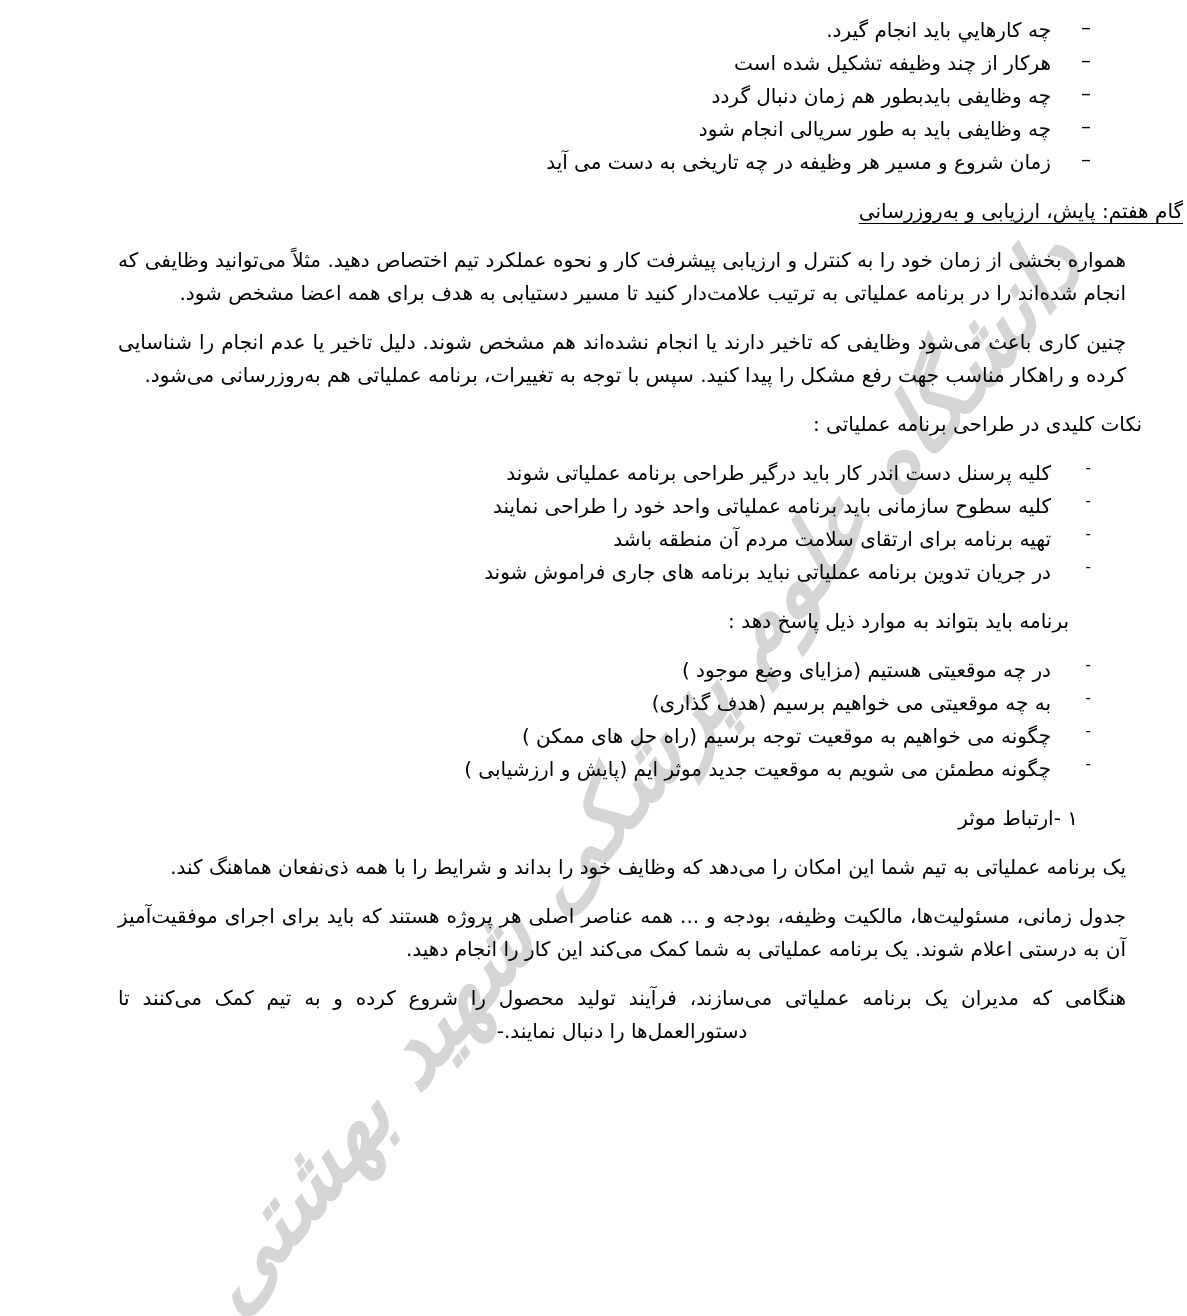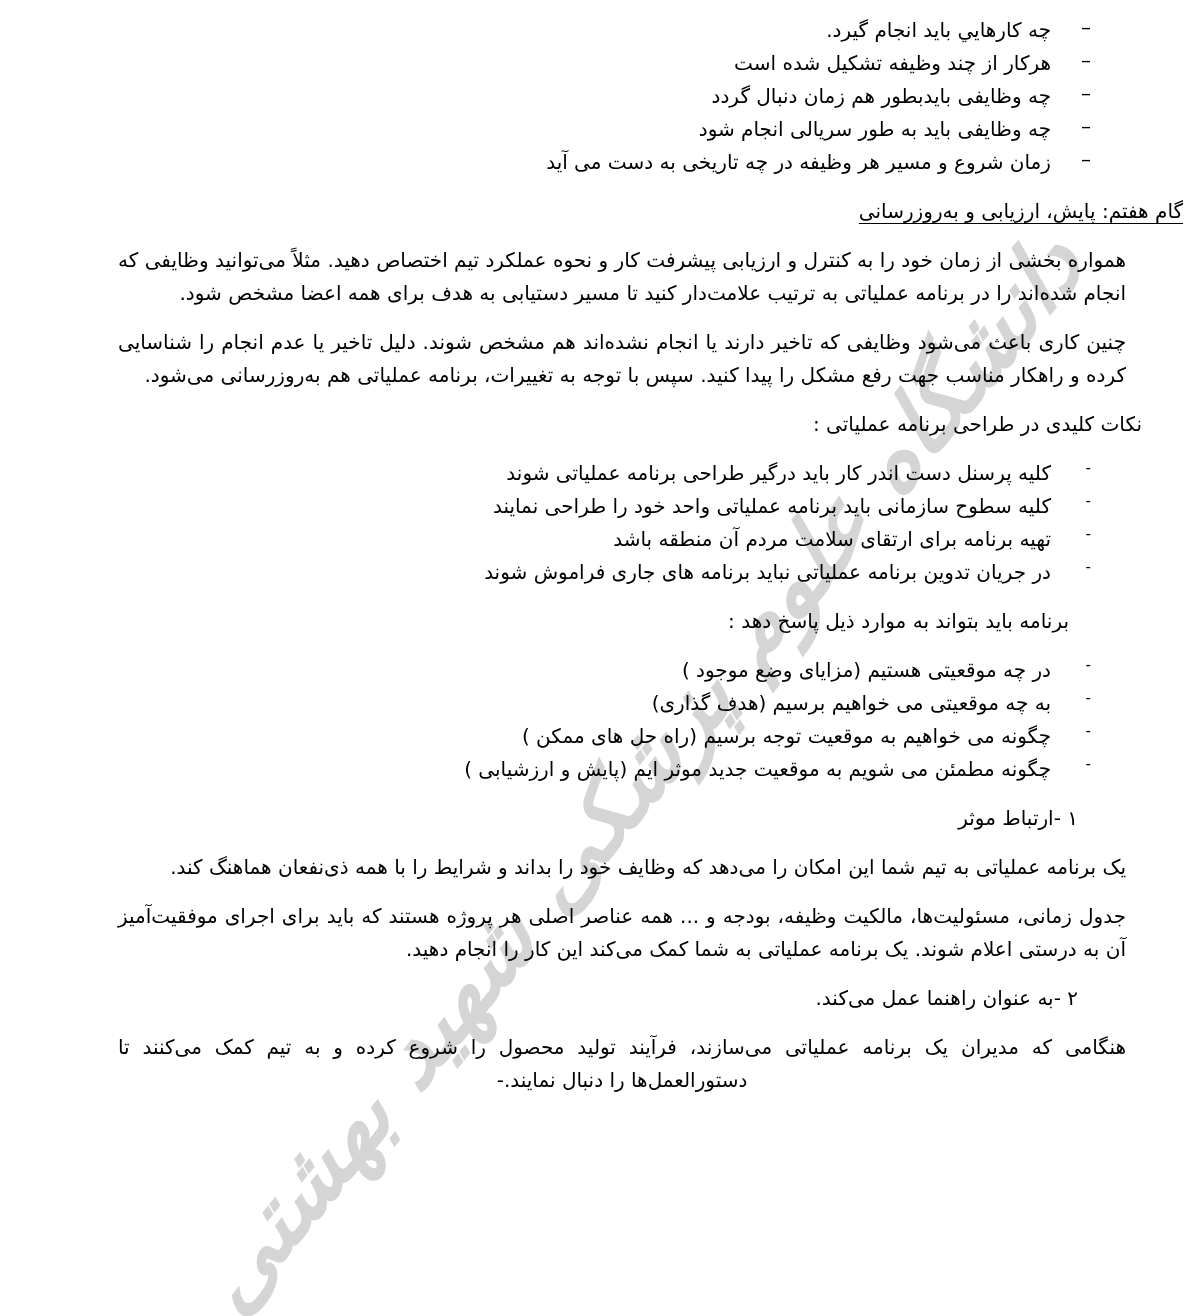--- a/index.html
+++ b/index.html
@@ -124,18 +124,17 @@
       </div>
     </div>
 
 
     <div class="block num-title">۱ -ارتباط موثر</div>
 
     <p class="block para">یک برنامه عملیاتی به تیم شما این امکان را می‌دهد که وظایف خود را بداند و شرایط را با همه ذی‌نفعان هماهنگ کند.</p>
 
     <p class="block para">جدول زمانی، مسئولیت‌ها، مالکیت وظیفه، بودجه و ... همه عناصر اصلی هر پروژه هستند که باید برای اجرای موفقیت‌آمیز آن به درستی اعلام شوند. یک برنامه عملیاتی به شما کمک می‌کند این کار را انجام دهید.</p>
 
-    <div class="block num-title">۲ -به عنوان راهنما عمل می‌کند.</div>
 
     <p class="block last-center">هنگامی که مدیران یک برنامه عملیاتی می‌سازند، فرآیند تولید محصول را شروع کرده و به تیم کمک می‌کنند تا دستورالعمل‌ها را دنبال نمایند.-</p>
 
   </div>
 </div>
 
 </body></html>

